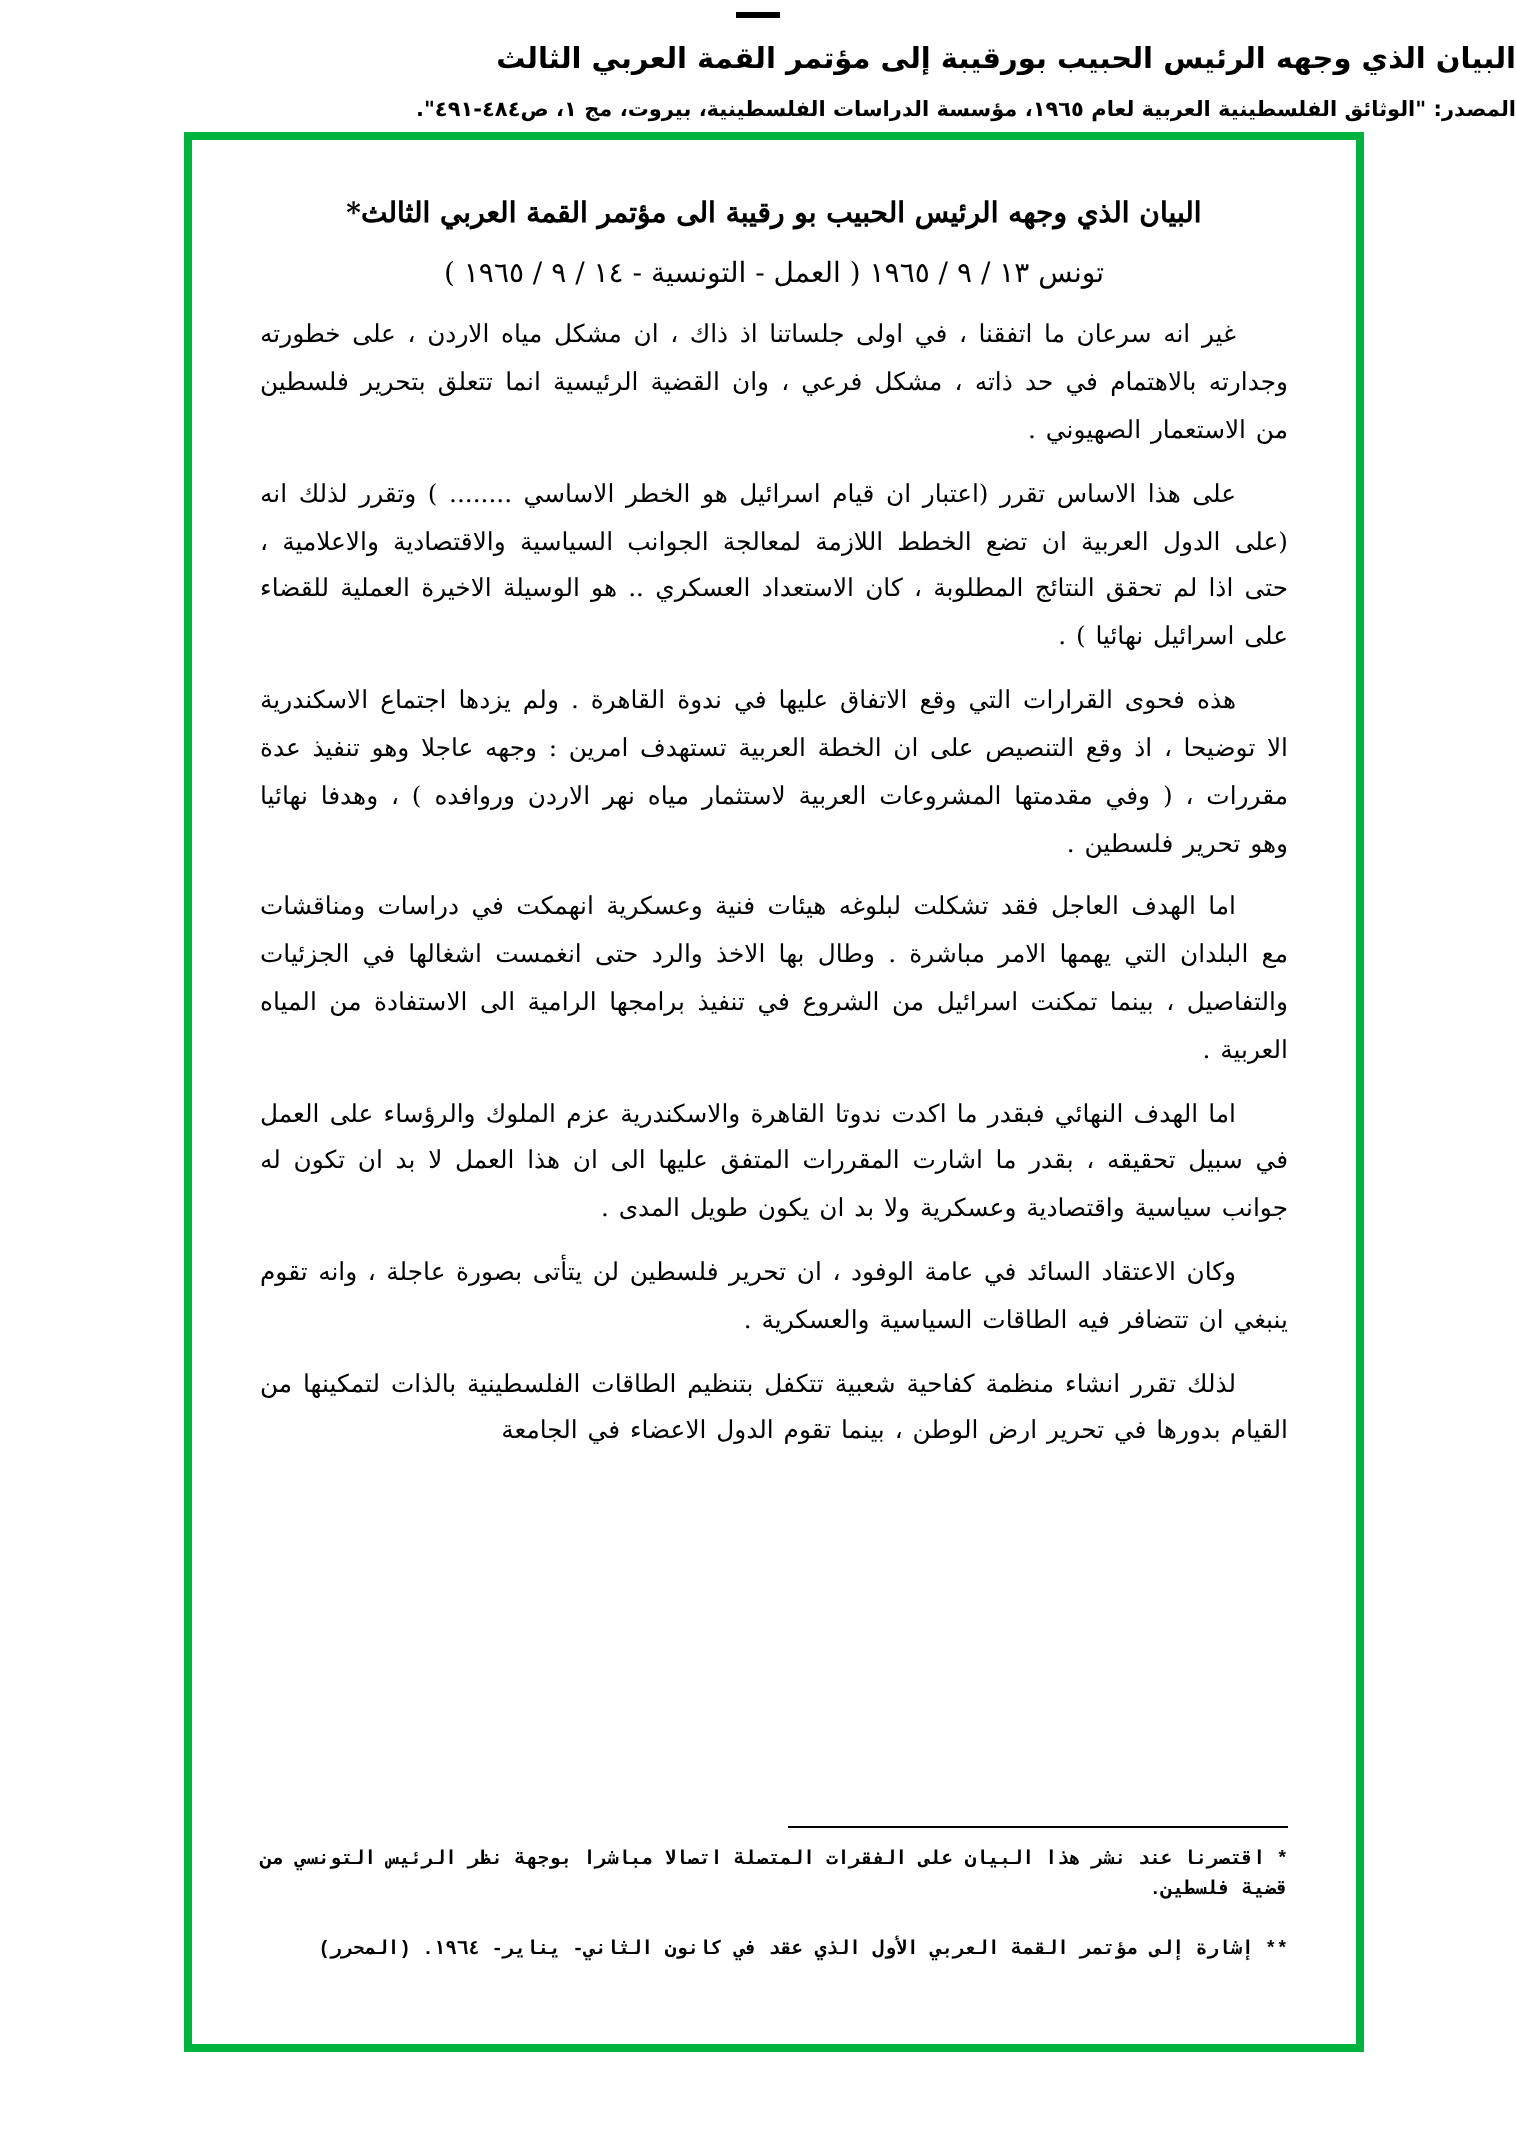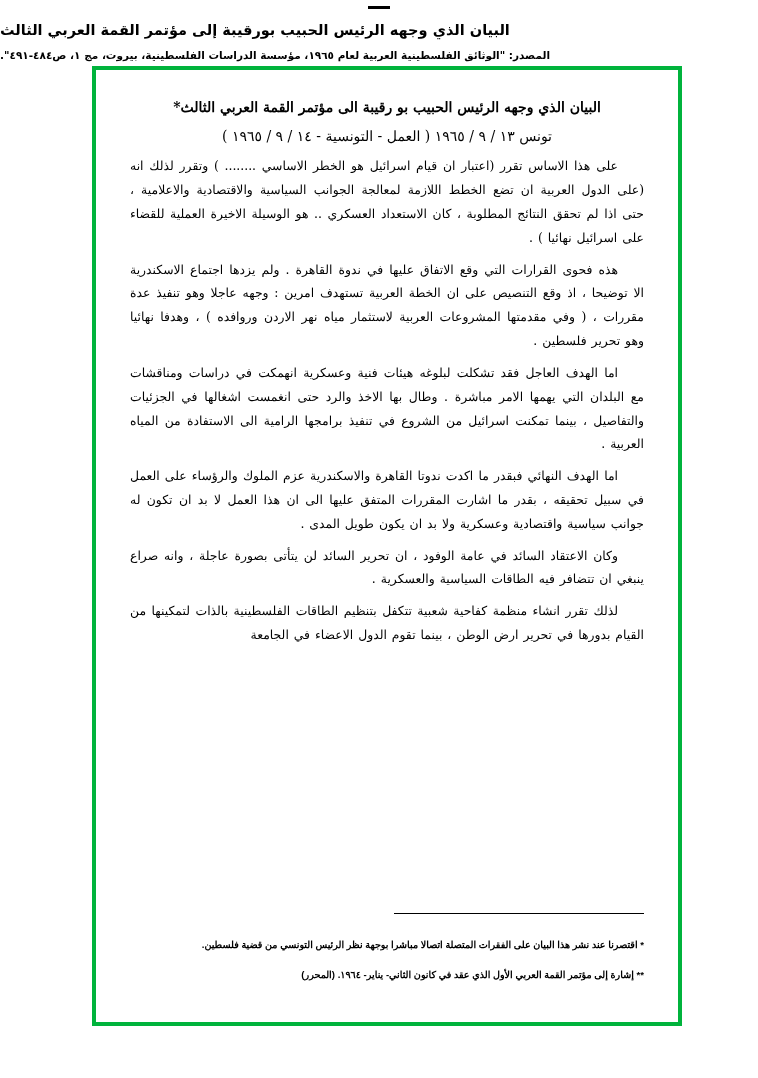--- a/index.html
+++ b/index.html
@@ -28,21 +28,21 @@
     transform: translateX(-50%);
     width: 22px;
     height: 3px;
     background: #000;
   }
   .header-block {
     position: absolute;
     top: 20px;
     left: 0;
     width: 758px;
-    text-align: left;
+    text-align: right;
   }
   .doc-title {
     font-family: "DejaVu Sans", sans-serif;
     font-weight: bold;
     font-size: 14.5px;
     letter-spacing: 0px;
     line-height: 1.4;
     direction: rtl;
   }
   .doc-source {
@@ -107,21 +107,21 @@
     background: #000;
   }
   .footnotes {
     position: absolute;
     bottom: 26px;
     right: 34px;
     left: 34px;
     direction: rtl;
   }
   .footnote {
-    font-family: Liberation Sans, sans-serif;
+    font-family: Liberation Mono, monospace;
     font-weight: bold;
     font-size: 9.6px;
     line-height: 1.6;
     margin-bottom: 14px;
     text-align: right;
   }
   .footnote.center {
     text-align: right;
   }
 </style>
@@ -136,25 +136,26 @@
     <div class="doc-title">البيان الذي وجهه الرئيس الحبيب بورقيبة إلى مؤتمر القمة العربي الثالث</div>
     <div class="doc-source">المصدر: "الوثائق الفلسطينية العربية لعام ١٩٦٥، مؤسسة الدراسات الفلسطينية، بيروت، مج ١، ص٤٨٤-٤٩١".</div>
   </div>
 
   <div class="frame">
     <div class="frame-inner">
 
       <div class="body-title">البيان الذي وجهه الرئيس الحبيب بو رقيبة الى مؤتمر القمة العربي الثالث*</div>
       <div class="dateline">تونس ١٣ / ٩ / ١٩٦٥ ( العمل - التونسية - ١٤ / ٩ / ١٩٦٥ )</div>
 
+      <p class="para">غير انه سرعان ما اتفقنا ، في اولى جلساتنا اذ ذاك ، ان مشكل مياه الاردن ، على خطورته وجدارته بالاهتمام في حد ذاته ، مشكل فرعي ، وان القضية الرئيسية انما تتعلق بتحرير فلسطين من الاستعمار الصهيوني .</p>
       <p class="para">على هذا الاساس تقرر (اعتبار ان قيام اسرائيل هو الخطر الاساسي ........ ) وتقرر لذلك انه (على الدول العربية ان تضع الخطط اللازمة لمعالجة الجوانب السياسية والاقتصادية والاعلامية ، حتى اذا لم تحقق النتائج المطلوبة ، كان الاستعداد العسكري .. هو الوسيلة الاخيرة العملية للقضاء على اسرائيل نهائيا ) .</p>
       <p class="para">هذه فحوى القرارات التي وقع الاتفاق عليها في ندوة القاهرة . ولم يزدها اجتماع الاسكندرية الا توضيحا ، اذ وقع التنصيص على ان الخطة العربية تستهدف امرين : وجهه عاجلا وهو تنفيذ عدة مقررات ، ( وفي مقدمتها المشروعات العربية لاستثمار مياه نهر الاردن وروافده ) ، وهدفا نهائيا وهو تحرير فلسطين .</p>
       <p class="para">اما الهدف العاجل فقد تشكلت لبلوغه هيئات فنية وعسكرية انهمكت في دراسات ومناقشات مع البلدان التي يهمها الامر مباشرة . وطال بها الاخذ والرد حتى انغمست اشغالها في الجزئيات والتفاصيل ، بينما تمكنت اسرائيل من الشروع في تنفيذ برامجها الرامية الى الاستفادة من المياه العربية .</p>
       <p class="para">اما الهدف النهائي فبقدر ما اكدت ندوتا القاهرة والاسكندرية عزم الملوك والرؤساء على العمل في سبيل تحقيقه ، بقدر ما اشارت المقررات المتفق عليها الى ان هذا العمل لا بد ان تكون له جوانب سياسية واقتصادية وعسكرية ولا بد ان يكون طويل المدى .</p>
-      <p class="para">وكان الاعتقاد السائد في عامة الوفود ، ان تحرير السائد لن يتأتى بصورة عاجلة ، وانه صراع ينبغي ان تتضافر فيه الطاقات السياسية والعسكرية .</p>
+      <p class="para">وكان الاعتقاد السائد في عامة الوفود ، ان تحرير فلسطين لن يتأتى بصورة عاجلة ، وانه تقوم ينبغي ان تتضافر فيه الطاقات السياسية والعسكرية .</p>
       <p class="para">لذلك تقرر انشاء منظمة كفاحية شعبية تتكفل بتنظيم الطاقات الفلسطينية بالذات لتمكينها من القيام بدورها في تحرير ارض الوطن ، بينما تقوم الدول الاعضاء في الجامعة</p>
 
       <div class="footnote-rule"></div>
 
       <div class="footnotes">
         <div class="footnote">* اقتصرنا عند نشر هذا البيان على الفقرات المتصلة اتصالا مباشرا بوجهة نظر الرئيس التونسي من قضية فلسطين.</div>
         <div class="footnote center">** إشارة إلى مؤتمر القمة العربي الأول الذي عقد في كانون الثاني- يناير- ١٩٦٤. (المحرر)</div>
       </div>
 
     </div>

